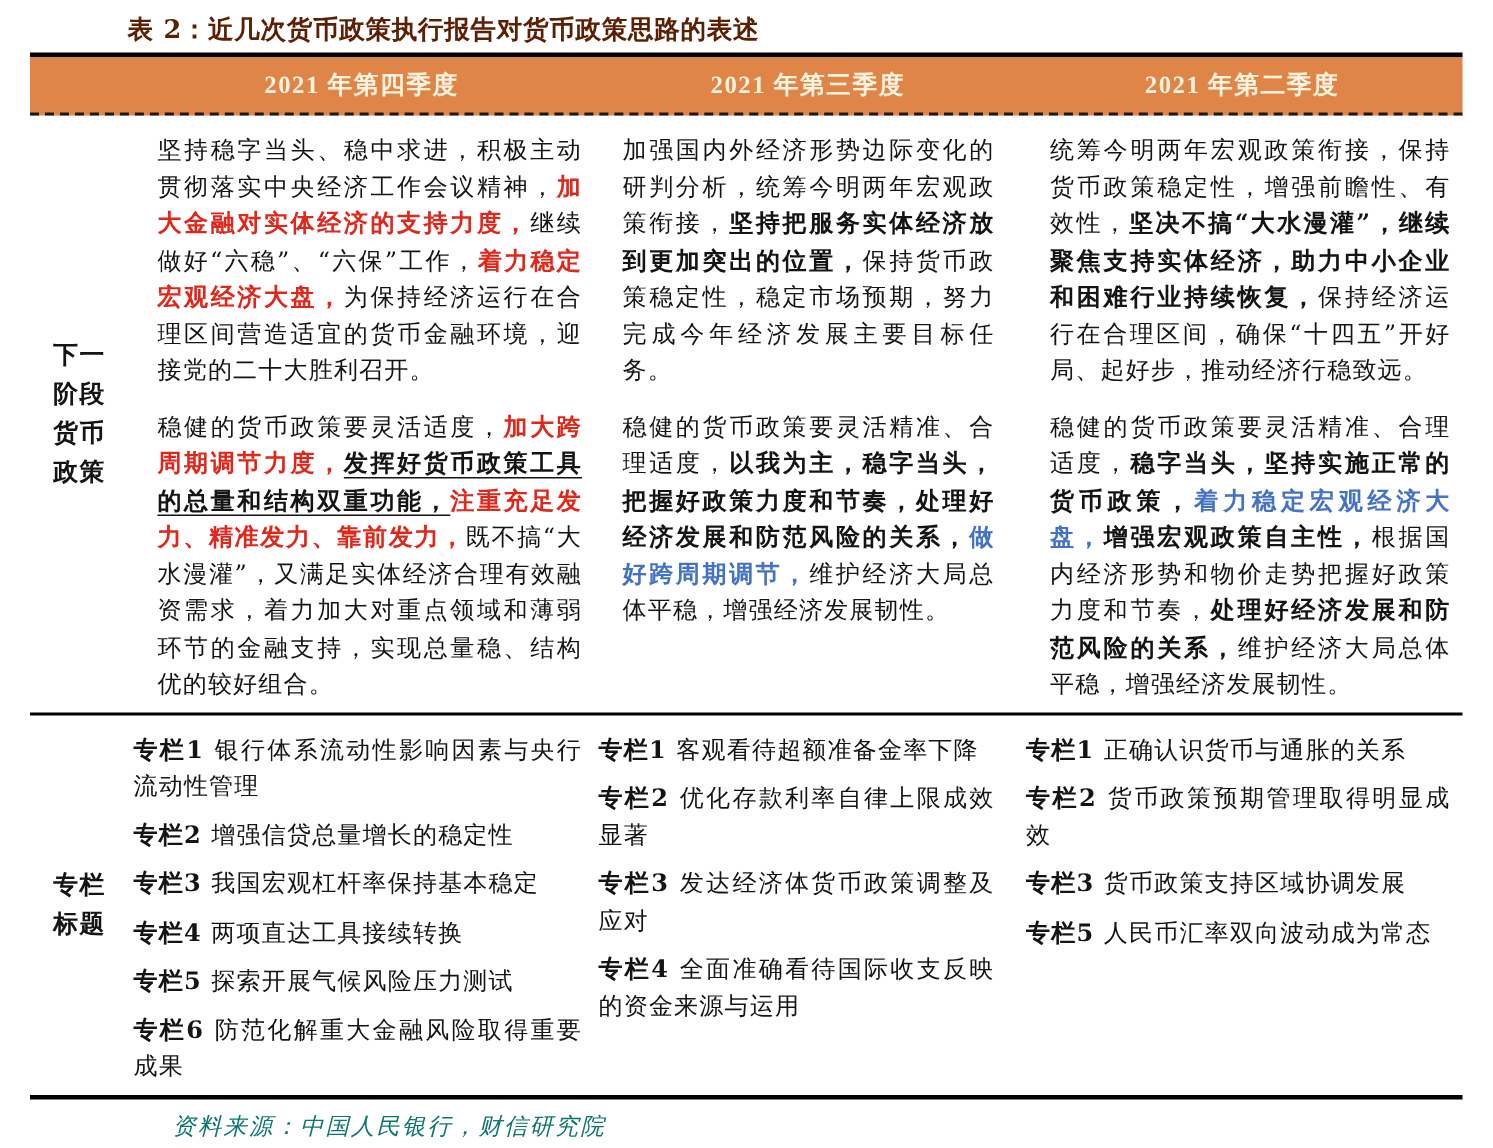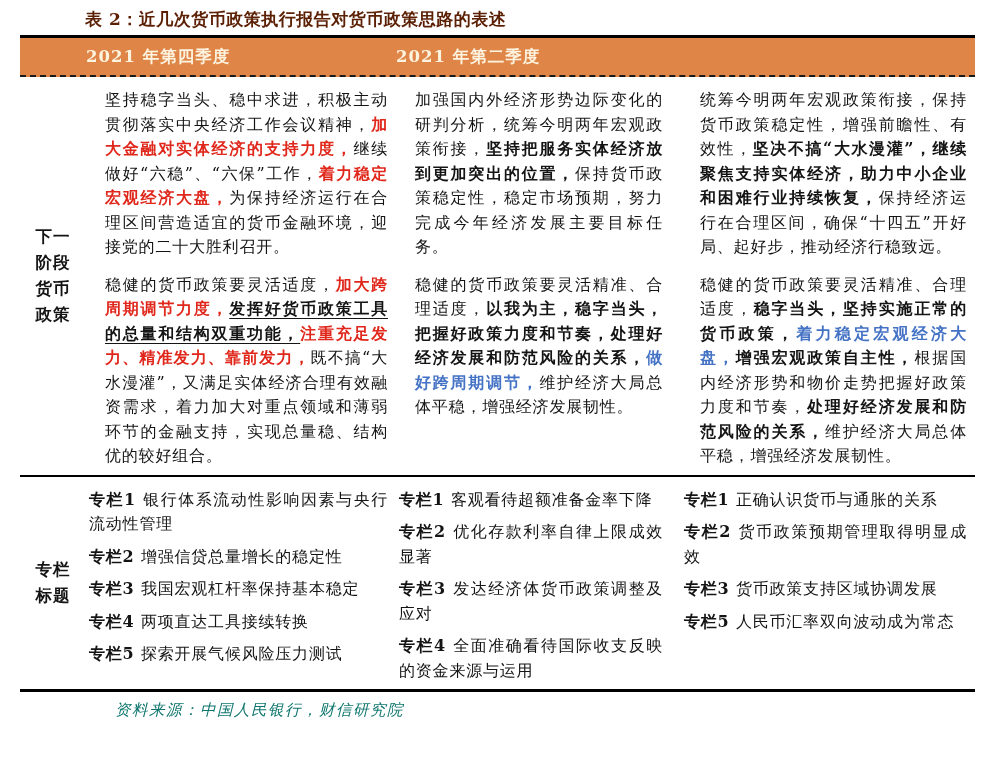--- a/index.html
+++ b/index.html
@@ -15,22 +15,22 @@
   .table{
     margin:2px 20px 0 20px;width:955px;
     border-top:3px solid #000;box-sizing:border-box;
   }
   .thead{
     display:grid;grid-template-columns:66px 310px 285px 294px;
     background:#de8547;height:37px;align-items:center;
     border-bottom:2px dashed #1a1a1a;
   }
   .th{
-    text-align:left;color:#fdf3df;font-weight:bold;
-    font-size:16.5px;letter-spacing:1px;
+    text-align:center;color:#fdf3df;font-weight:bold;
+    font-size:16.5px;letter-spacing:1px;font-family:Liberation Serif, serif;
   }
   .trow{display:grid;grid-template-columns:66px 310px 285px 294px;}
   .trow.first{border-bottom:2px solid #000;}
   .trow.second{border-bottom:3px solid #000;}
   .rlabel{
     display:flex;align-items:center;justify-content:center;
     font-weight:bold;font-size:16.5px;line-height:26px;
     white-space:pre-line;text-align:center;letter-spacing:1px;
   }
   .cell{
@@ -57,20 +57,21 @@
 
 <div class="page">
 
   <div class="title">表 2：近几次货币政策执行报告对货币政策思路的表述</div>
 
   <div class="table">
 
     <div class="thead">
       <div class="th"></div>
       <div class="th">2021 年第四季度</div>
+      <div class="th">2021 年第三季度</div>
       <div class="th">2021 年第二季度</div>
     </div>
 
     <div class="trow first">
       <div class="rlabel">下一
 阶段
 货币
 政策</div>
       <div class="cell c1">
           <p class="para"><span>坚持稳字当头、稳中求进，积极主动贯彻落实中央经济工作会议精神，</span><span class="s-r">加大金融对实体经济的支持力度，</span><span>继续做好“六稳”、“六保”工作，</span><span class="s-r">着力稳定宏观经济大盘，</span><span>为保持经济运行在合理区间营造适宜的货币金融环境，迎接党的二十大胜利召开。</span></p>
@@ -88,20 +89,21 @@
 
     <div class="trow second">
       <div class="rlabel">专栏
 标题</div>
       <div class="cell c1">
           <p class="item"><span class="s-b">专栏1 </span><span>银行体系流动性影响因素与央行流动性管理</span></p>
           <p class="item"><span class="s-b">专栏2 </span><span>增强信贷总量增长的稳定性</span></p>
           <p class="item"><span class="s-b">专栏3 </span><span>我国宏观杠杆率保持基本稳定</span></p>
           <p class="item"><span class="s-b">专栏4 </span><span>两项直达工具接续转换</span></p>
           <p class="item"><span class="s-b">专栏5 </span><span>探索开展气候风险压力测试</span></p>
+          <p class="item"><span class="s-b">专栏6 </span><span>防范化解重大金融风险取得重要成果</span></p>
         </div>
       <div class="cell c2">
           <p class="item"><span class="s-b">专栏1 </span><span>客观看待超额准备金率下降</span></p>
           <p class="item"><span class="s-b">专栏2 </span><span>优化存款利率自律上限成效显著</span></p>
           <p class="item"><span class="s-b">专栏3 </span><span>发达经济体货币政策调整及应对</span></p>
           <p class="item"><span class="s-b">专栏4 </span><span>全面准确看待国际收支反映的资金来源与运用</span></p>
         </div>
       <div class="cell c3">
           <p class="item"><span class="s-b">专栏1 </span><span>正确认识货币与通胀的关系</span></p>
           <p class="item"><span class="s-b">专栏2 </span><span>货币政策预期管理取得明显成效</span></p>

